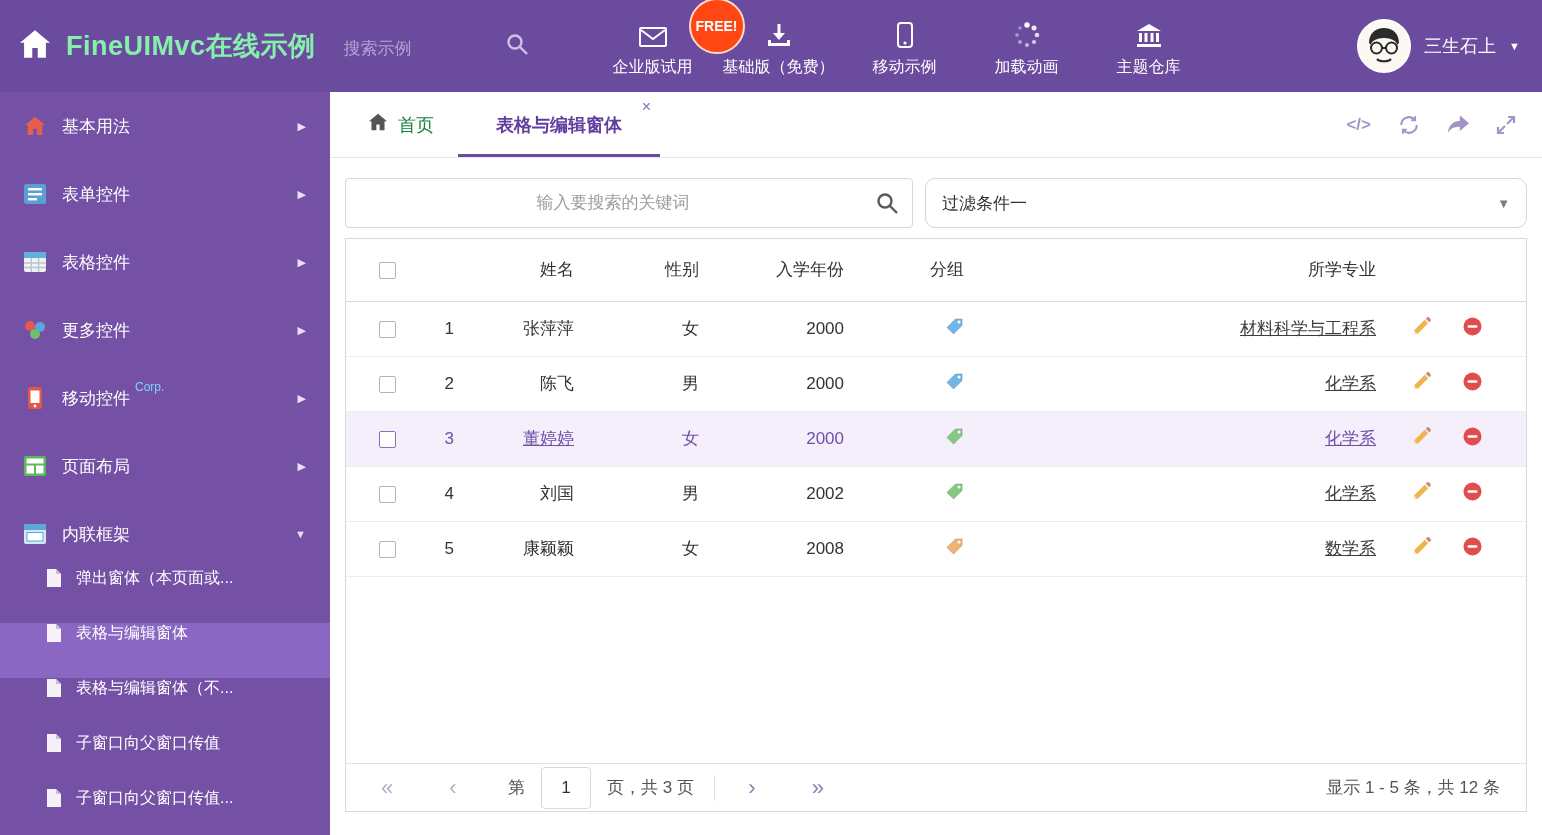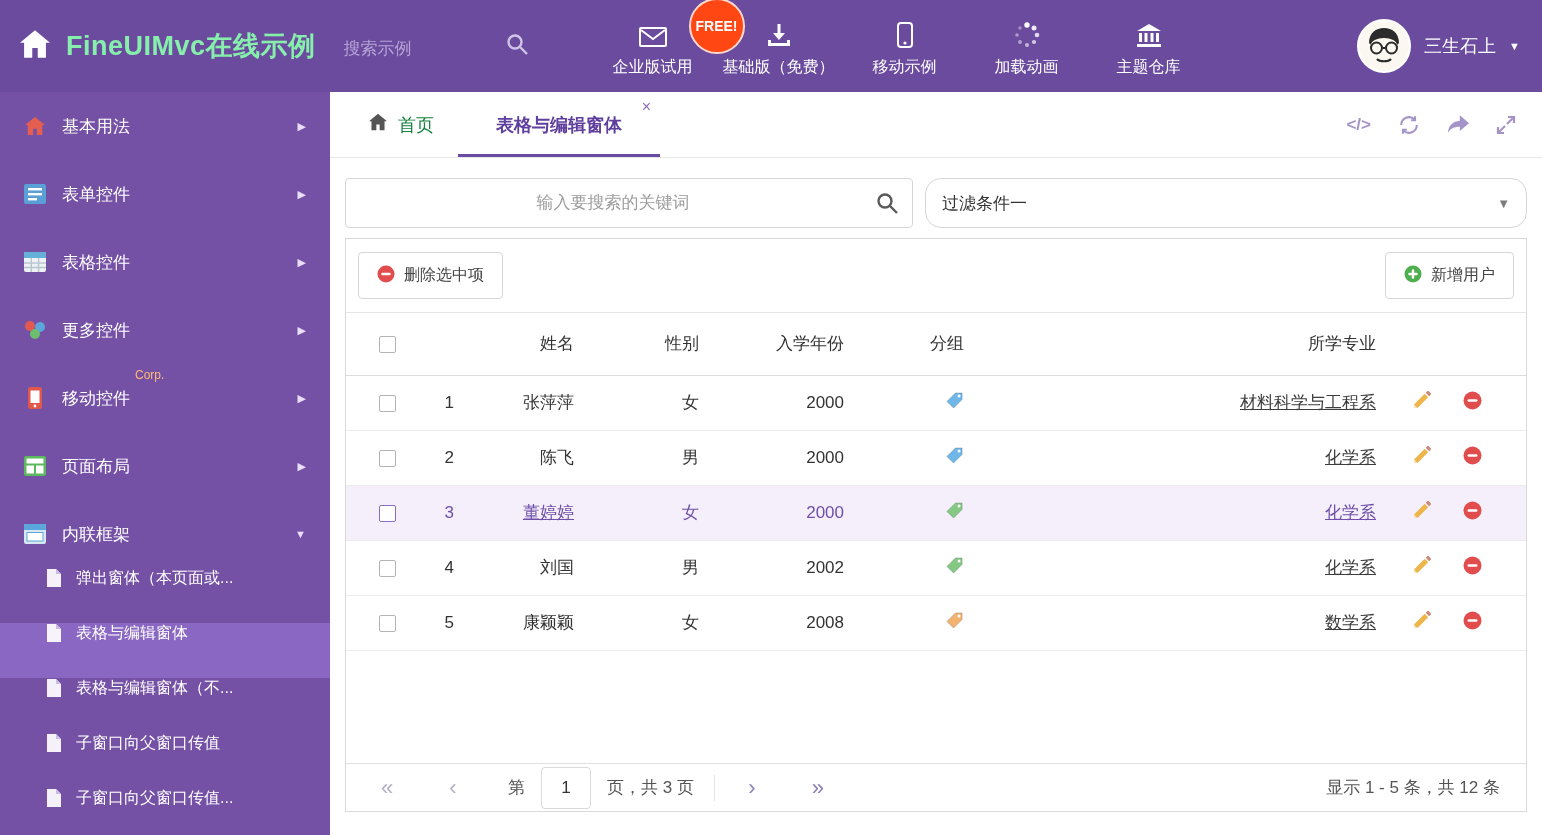--- a/index.html
+++ b/index.html
@@ -24,21 +24,21 @@
     display:flex; align-items:center; justify-content:center; z-index:3; }
   .top-user { margin-left:auto; display:flex; align-items:center; gap:13px; color:#fff; font-size:18px; cursor:pointer; }
   .avatar { width:54px; height:54px; border-radius:50%; background:#fdfdfa; overflow:hidden; border:2px solid #fff; }
   .caret { font-size:11px; }
 
   
   .sidebar { grid-area:sidebar; background:#7551a6; color:#fff; overflow:hidden; }
   .side-item { height:68px; display:flex; align-items:center; padding:0 24px 0 22px; font-size:17px; cursor:pointer; }
   .side-item .s-ico { width:26px; display:flex; justify-content:center; }
   .side-item .label { margin-left:14px; }
-  .side-item .corp { color:#fdba74; font-size:12px; margin-left:5px; align-self:flex-start; margin-top:4px; }
+  .side-item .corp { color:#7dd3fc; font-size:12px; margin-left:5px; align-self:flex-start; margin-top:16px; }
   .side-item .arrow { margin-left:auto; font-size:11px; color:#e8dff7; }
   .side-sub { height:55px; display:flex; align-items:flex-start; padding:0 24px 0 46px; font-size:16px; cursor:pointer; }
   .side-sub.active { background:#8a67c3; }
   .side-sub .label { margin-left:14px; white-space:nowrap; }
 
   
   .main { grid-area:main; background:#fff; display:flex; flex-direction:column; min-width:0; }
   .tabbar { height:66px; border-bottom:1px solid #e7e7e7; display:flex; align-items:stretch; padding-left:14px; }
   .tab { display:flex; align-items:center; gap:10px; padding:0 24px; font-size:18px; color:#15803d; position:relative; cursor:pointer; }
   .tab.active { color:#5f3f9e; font-weight:bold; padding:0 38px; box-shadow:inset 0 -3px 0 #6a4aa2; }
@@ -46,21 +46,21 @@
   .tab-tools { margin-left:auto; display:flex; align-items:center; gap:27px; padding-right:26px; color:#a493c8; }
   .tool { cursor:pointer; display:flex; align-items:center; font-size:17px; font-weight:bold; }
 
   .content { flex:1; padding:20px 15px 0 15px; display:flex; flex-direction:column; }
   .filter-row { display:flex; gap:12px; }
   .fsearch { flex:1; position:relative; }
   .fsearch input { width:100%; height:50px; border:1px solid #d6d6d6; border-radius:4px;
     padding:0 48px 0 16px; font-size:17px; color:#333; outline:none;text-align:center; }
   .fsearch input::placeholder { color:#9d9d9d; }
   .fsearch .mag { position:absolute; right:15px; top:14px; }
-  .fdrop { flex:1; height:50px; border:1px solid #d6d6d6; border-radius:16px; display:flex;
+  .fdrop { flex:1; height:50px; border:1px solid #d6d6d6; border-radius:10px; display:flex;
     align-items:center; padding:12px 16px; font-size:17px; color:#333; cursor:pointer; }
   .fdrop .caret { margin-left:auto; color:#7d7d7d; font-size:13px; }
 
   .panel { margin-top:10px; border:1px solid #d9d9d9; display:flex; flex-direction:column; height:574px; }
   .ptoolbar { display:flex; align-items:center; padding:13px 12px; border-bottom:1px solid #e6e6e6; }
   .btn { display:inline-flex; align-items:center; gap:9px; height:47px; padding:0 18px;
     border:1px solid #d6d6d6; border-radius:4px; background:#fff; font-size:16px; color:#444; cursor:pointer;
     font-family:inherit; }
   .btn.add { margin-left:auto; }
 
@@ -363,41 +363,20 @@
           </span>
         </div>
         <div class="fdrop">
           <span>过滤条件一</span>
           <span class="caret">▼</span>
         </div>
       </div>
 
       <div class="panel">
 
-        <div class="ptoolbar">
-          <button class="btn">
-            <span>
-              <svg width="18" height="18" viewBox="0 0 19 19">
-                  <circle cx="9.5" cy="9.5" r="9" fill="#e14c4c"></circle>
-                  <rect x="4.5" y="8.2" width="10" height="2.6" rx="1.3" fill="#fff"></rect>
-                </svg>
-            </span>
-            <span>删除选中项</span>
-          </button>
-          <button class="btn add">
-            <span>
-              <svg width="18" height="18" viewBox="0 0 19 19">
-                  <circle cx="9.5" cy="9.5" r="9" fill="#4fae4f"></circle>
-                  <rect x="4.5" y="8.2" width="10" height="2.6" rx="1.3" fill="#fff"></rect>
-                  <rect x="8.2" y="4.5" width="2.6" height="10" rx="1.3" fill="#fff"></rect>
-                </svg>
-            </span>
-            <span>新增用户</span>
-          </button>
-        </div>
 
         <div class="table-zone">
           <table>
             <colgroup>
               <col style="width:50px">
                 <col style="width:58px">
                 <col style="width:120px">
                 <col style="width:125px">
               <col style="width:145px">
                 <col style="width:120px">

